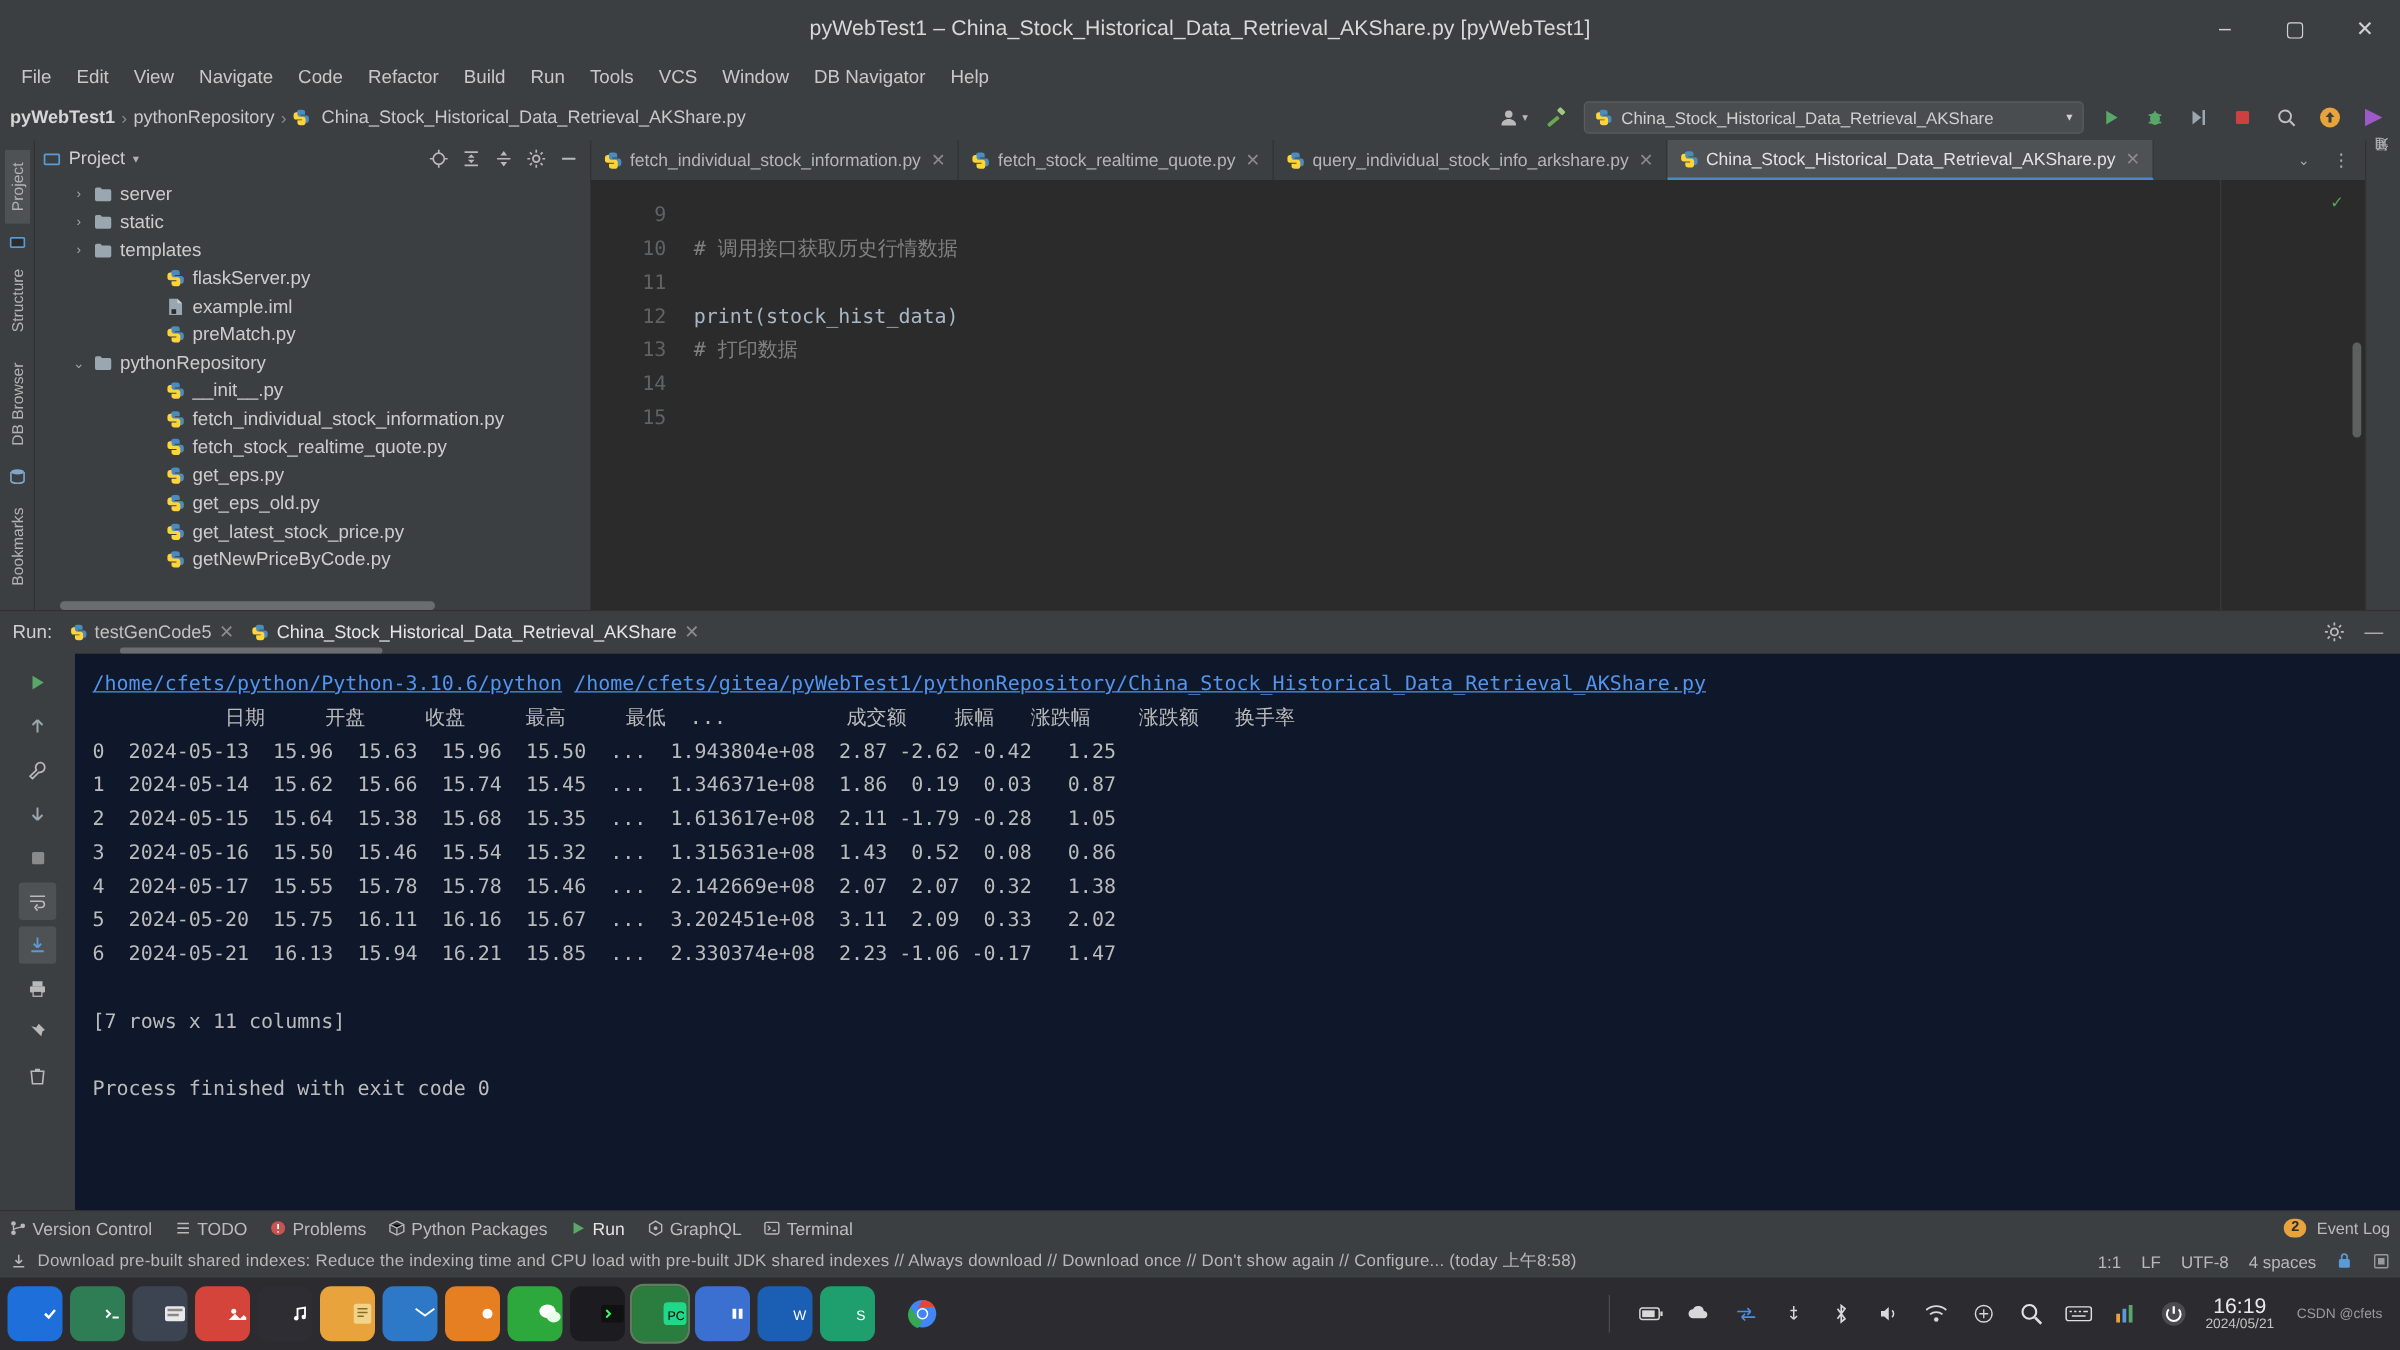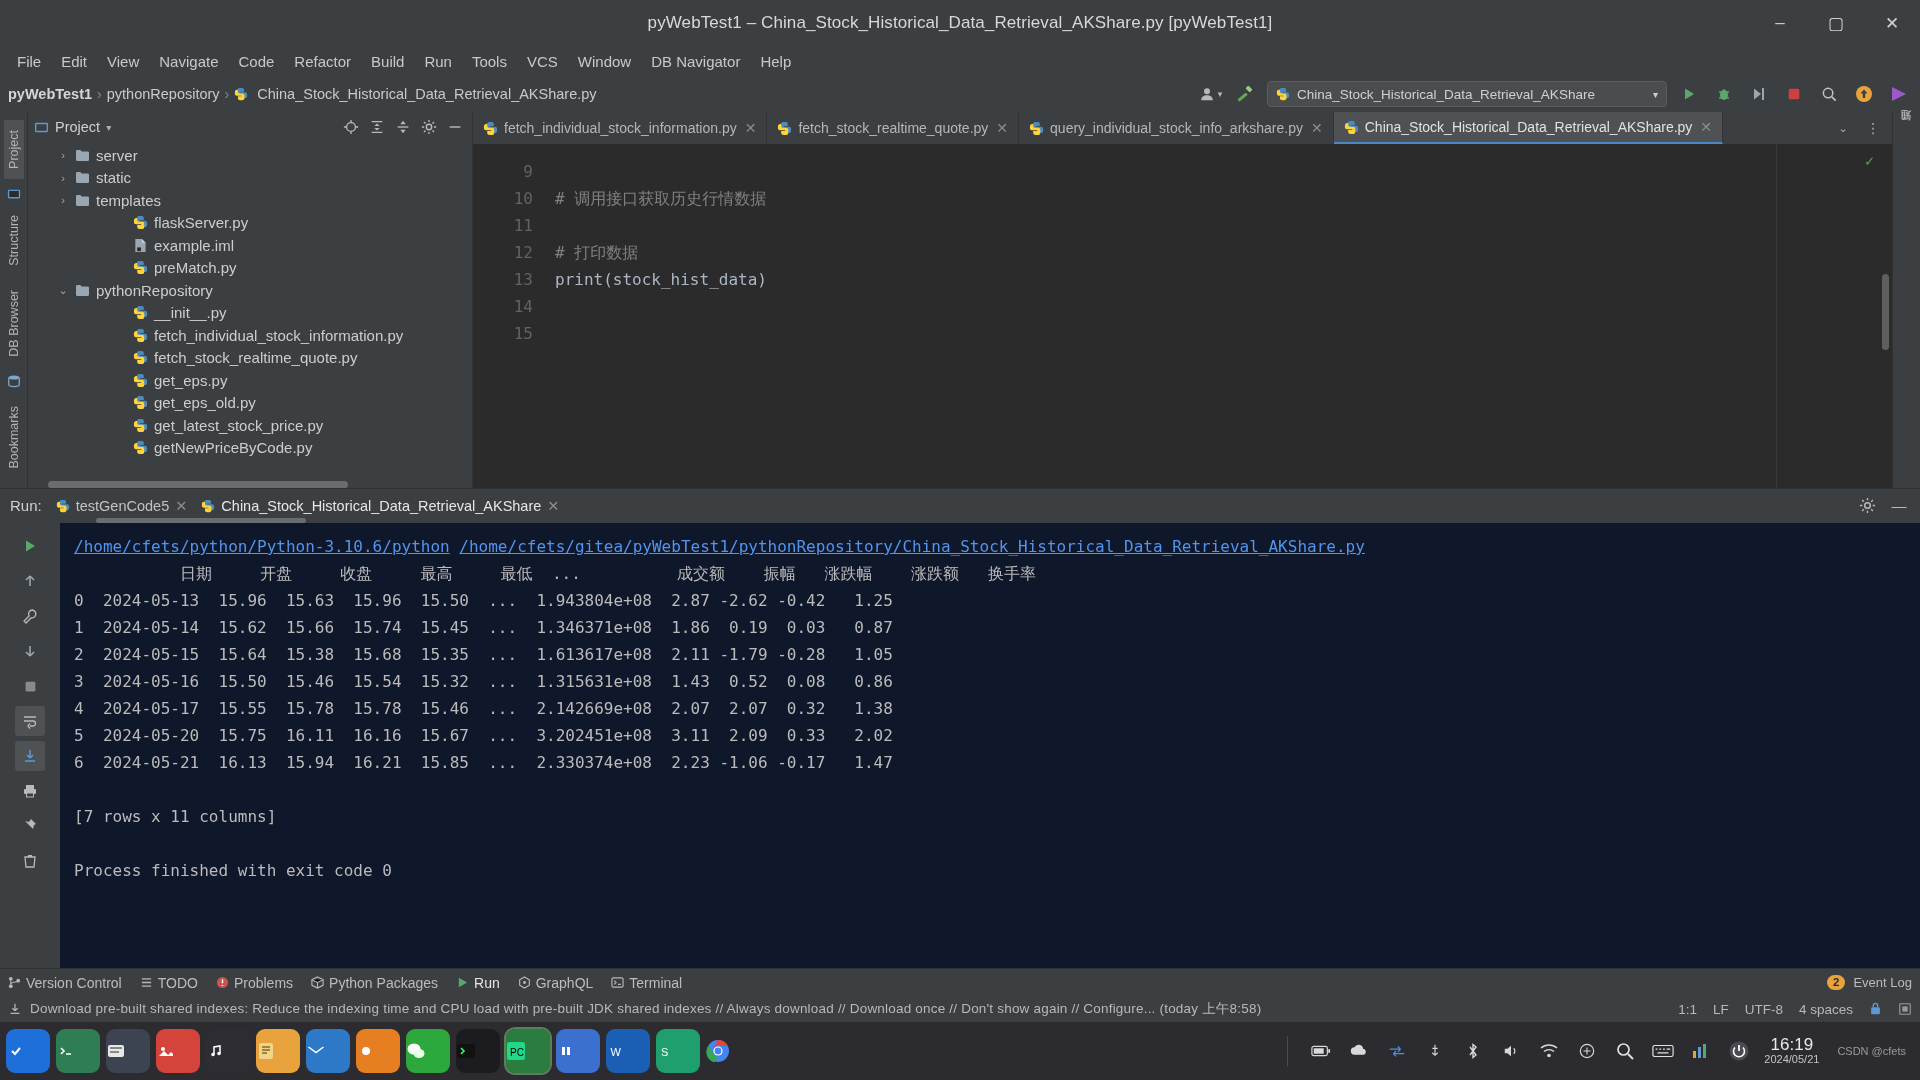--- a/index.html
+++ b/index.html
@@ -131,21 +131,21 @@
 
   
   .statusbar { height:26px; background:#3c3f41; display:flex; align-items:center;
     padding:0 8px; gap:6px; font-size:13.5px; color:#b8b8b8; flex:0 0 26px; }
   .sb-right { margin-left:auto; display:flex; align-items:center; gap:16px; }
 
   
   .taskbar { height:58px; background:#2c2c30; display:flex; align-items:center;
     padding:0 6px; gap:6px; flex:0 0 58px; }
   .tb-icon { width:44px; height:44px; border-radius:9px; display:flex; align-items:center;
-    justify-content:flex-start; font-size:20px; color:#fff; }
+    justify-content:flex-end; font-size:20px; color:#fff; }
   .tb-sep { width:1px; height:30px; background:#4a4a50; margin:0 8px; }
   .tray { margin-left:auto; display:flex; align-items:center; gap:12px; padding-right:8px; }
   .tray-ico { width:26px; height:26px; display:flex; align-items:center; justify-content:center;
     color:#d8d8d8; font-size:15px; }
   .clock { color:#e9e9e9; font-size:17px; text-align:center; line-height:1.05; }
   .clock small { font-size:11px; color:#c4c4c4; display:block; }
   .wm { color:#9a9a9a; font-size:11px; margin-left:6px; }
 
   svg { display:block; }
 </style>
@@ -525,22 +525,22 @@
             <div>11</div>
             <div>12</div>
             <div>13</div>
             <div>14</div>
             <div>15</div>
           </div>
         <div class="codearea" id="codearea">
             <div>&nbsp;</div>
             <div><span class="cm"># 调用接口获取历史行情数据</span></div>
             <div>&nbsp;</div>
+            <div><span class="id">print(stock_hist_data)</span></div>
             <div><span class="cm"># 打印数据</span></div>
-            <div><span class="id">print(stock_hist_data)</span></div>
             <div>&nbsp;</div>
           </div>
         <div class="editor-rightline"></div>
         <div class="code-check">✓</div>
         <div class="vscroll"></div>
       </div>
     </div>
 
     <div class="rightrail">
       <div class="vtab" style="font-size:11px;">通知</div>

